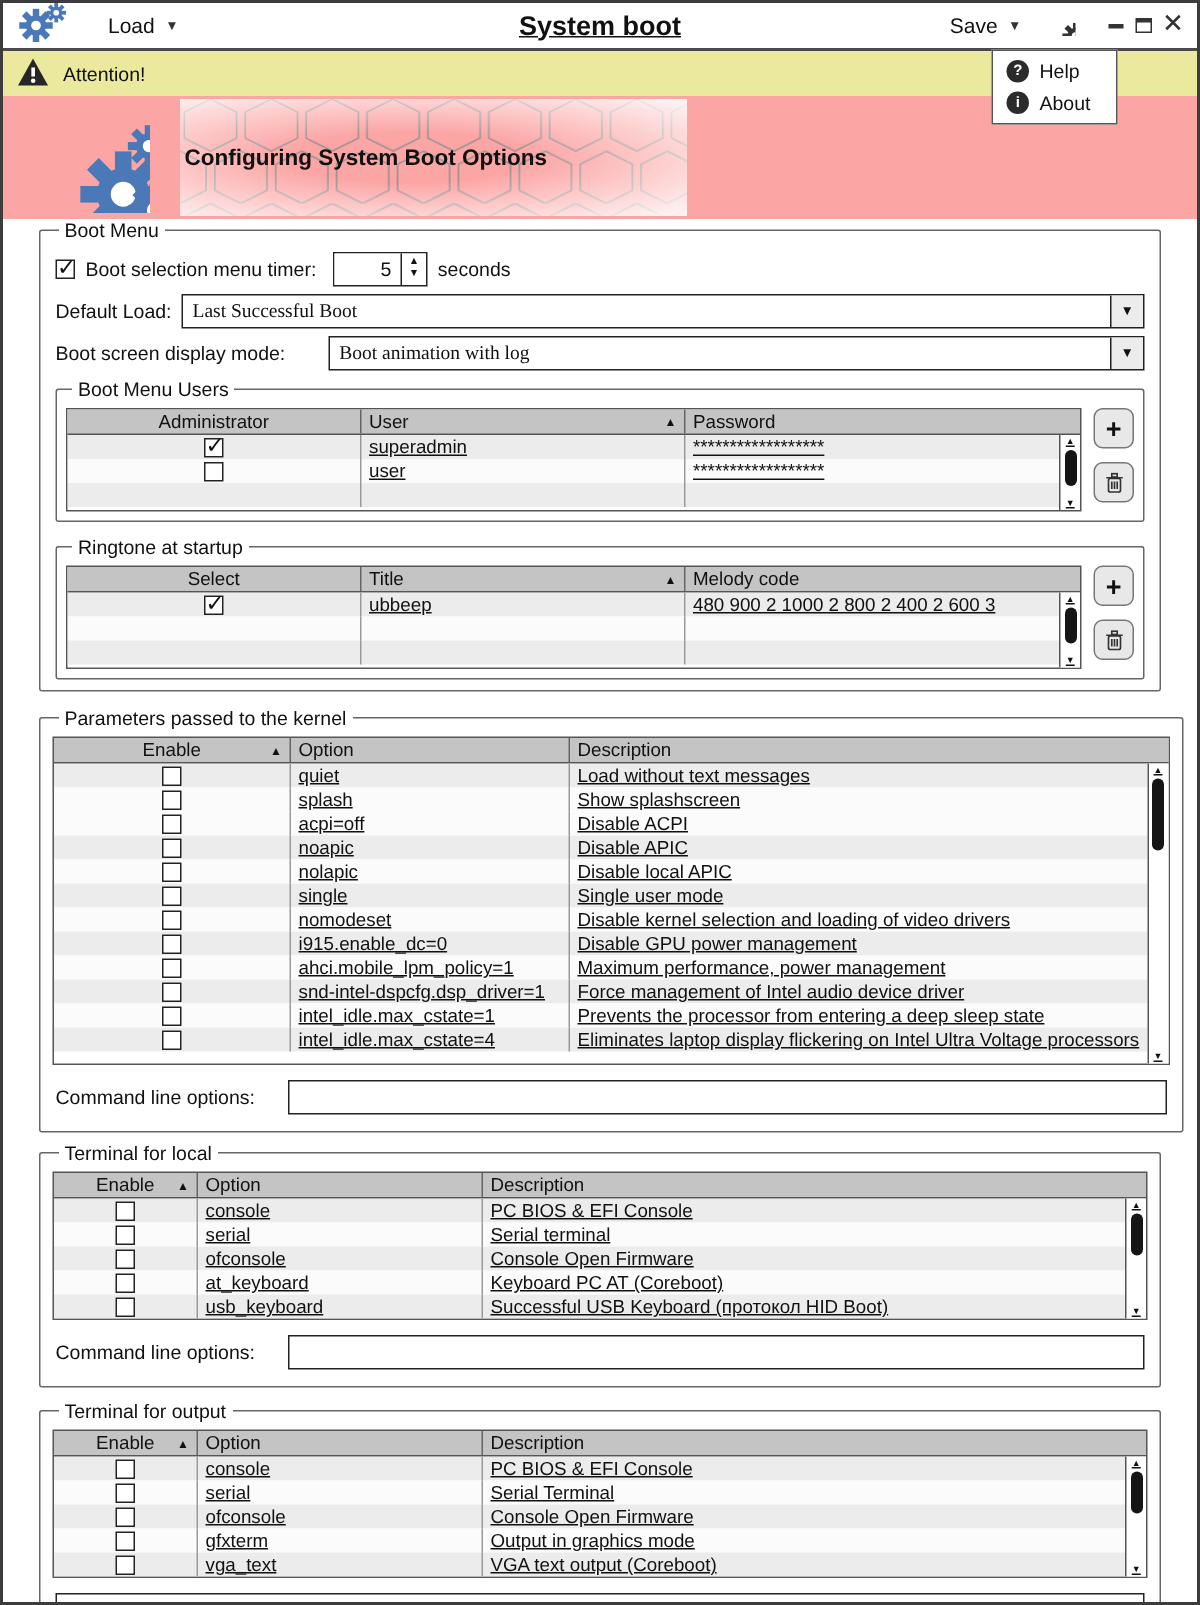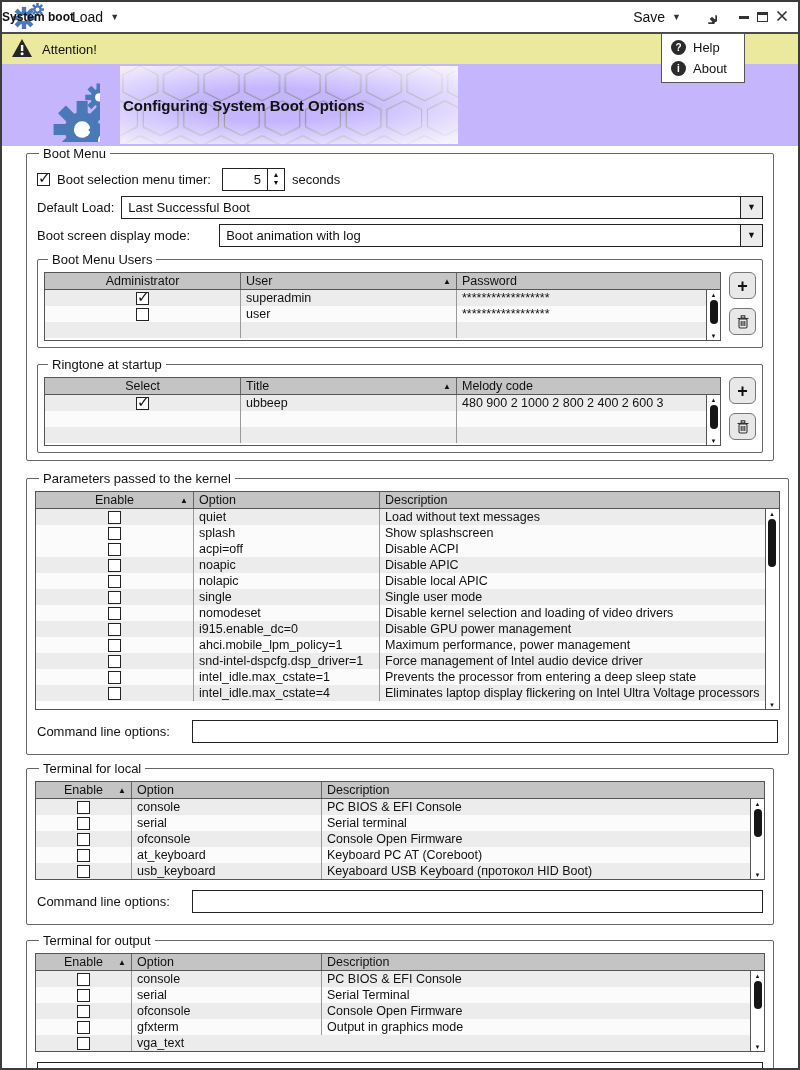--- a/index.html
+++ b/index.html
@@ -5,68 +5,68 @@
   html,body{margin:0;padding:0;background:#888;}
   *{box-sizing:border-box;}
   .window{
     width:800px;height:1070px;background:#fff;position:relative;
     border:2px solid #3c3c3c;overflow:hidden;
     font-family:"Liberation Sans","DejaVu Sans",sans-serif;color:#111;
   }
   
   .topbar{height:32px;border-bottom:2px solid #4a4a4a;display:flex;align-items:center;
     padding:0 10px;position:relative;background:#fff;}
-  .app-title{position:absolute;left:0;right:0;text-align:left;font-weight:bold;font-size:12px;pointer-events:none;}
+  .app-title{position:absolute;left:0;right:0;text-align:center;font-weight:bold;font-size:18px;pointer-events:none;text-decoration:underline;}
   .menu-btn{display:flex;align-items:center;gap:7px;font-size:14px;cursor:default;}
   .dd-arrow{font-size:9px;color:#333;}
   .tb-left{display:flex;align-items:center;gap:14px;}
   .tb-right{margin-left:auto;display:flex;align-items:center;gap:18px;z-index:2;}
   .win-controls{display:flex;align-items:center;gap:8px;margin-left:4px;}
   .min-icon{width:10px;height:3px;background:#333;}
   .max-icon{width:11px;height:10px;border:1.5px solid #333;border-top-width:3px;background:#fff;}
   svg.blue{color:#4b79b7;}
   svg.dark{color:#333;}
   
   .banner{height:30px;background:#ebe99d;display:flex;align-items:center;gap:9px;padding:0 9px;font-size:13px;}
   
   .dropdown{position:absolute;top:31px;left:659px;width:84px;background:#fff;border:1.5px solid #555;z-index:20;padding:3px 0;}
   .dd-item{display:flex;align-items:center;gap:7px;padding:3px 9px;font-size:13px;}
   .circle-icon{width:15px;height:15px;border-radius:50%;background:#2b2b2b;color:#fff;
     display:flex;align-items:center;justify-content:center;font-size:10px;font-weight:bold;flex:none;}
   
-  .hero{height:82px;position:relative;background:#c4b5fd;}
+  .hero{height:82px;position:relative;background:#fca5a5;}
   .hero-logo{position:absolute;left:22px;top:6px;}
   .hex-wrap{position:absolute;left:118px;top:2px;width:338px;height:78px;}
   .hex-fade{position:absolute;inset:0;background:radial-gradient(ellipse at 45% 50%, rgba(255,255,255,0) 30%, rgba(255,255,255,.85) 95%);}
   .hero-title{position:absolute;left:121px;top:0;height:82px;display:flex;align-items:center;
     font-weight:bold;font-size:15px;z-index:2;}
   
   fieldset{border:1.5px solid #666;border-radius:2px;margin:0 24px;padding:2px 8px 7px;background:#fff;}
   legend{font-size:13px;padding:0 4px;margin-left:4px;}
   fieldset.inner{margin:5px 2px 0;padding:2px 6px 6px;}
   .form-row{display:flex;align-items:center;gap:7px;margin:4px 2px;font-size:13px;height:24px;}
   .cb{width:13px;height:13px;border:1.6px solid #222;background:#fff;position:relative;flex:none;}
   .cb.checked::after{content:"\2713";position:absolute;left:0;top:-5px;font-size:15px;font-weight:bold;color:#111;}
   .spin{display:flex;border:1.6px solid #222;height:23px;margin-left:4px;}
   .spin .val{width:44px;padding:0 6px;display:flex;align-items:center;justify-content:flex-end;font-size:13px;background:#fff;}
   .spin .arrows{width:17px;border-left:1.6px solid #222;display:flex;flex-direction:column;align-items:center;justify-content:center;font-size:7px;line-height:8px;background:#fff;}
-  .combo{flex:1;display:flex;border:1.5px solid #222;height:23px;background:#fff;}
+  .combo{flex:1;display:flex;border:1.5px solid #222;height:23px;background:#fff;font-family:Liberation Serif, serif;}
   .combo .val{flex:1;padding:0 6px;font-size:13px;display:flex;align-items:center;overflow:hidden;white-space:nowrap;}
   .combo .btn{width:22px;background:#ececec;border-left:1.5px solid #222;display:flex;align-items:center;justify-content:center;font-size:9px;}
   input.cmd{flex:1;height:23px;border:1.6px solid #222;font-size:13px;padding:0 5px;font-family:inherit;background:#fff;}
   .cmd-label{width:148px;flex:none;}
   
   .tbl-wrap{display:flex;align-items:flex-start;margin-top:3px;}
   .tbl{border:1.2px solid #555;background:#fff;font-size:12.5px;flex:1;}
   .thead{display:flex;background:#c4c4c4;height:17px;border-bottom:1px solid #555;}
   .hcell{display:flex;align-items:center;padding:0 5px;border-right:1px solid #666;position:relative;}
   .hcell:last-child{border-right:none;flex:1;}
   .hcell.center{justify-content:center;}
   .sort{position:absolute;right:5px;font-size:8px;}
-  .tbody{display:flex;}
+  .tbody{display:flex;text-decoration:underline;}
   .rows{flex:1;overflow:hidden;}
   .trow{display:flex;height:16px;background:#fbfbfb;}
   .trow.odd{background:#ececec;}
   .tcell{padding:0 5px;border-right:1px solid #999;display:flex;align-items:center;overflow:hidden;white-space:nowrap;}
   .tcell:last-child{border-right:none;flex:1;}
   .tcell.center{justify-content:center;}
   .kern .c1{width:158px;flex:none;}.kern .c2{width:186px;flex:none;}
   .term .c1{width:96px;flex:none;}.term .c2{width:190px;flex:none;}
   .users .c1{width:196px;flex:none;}.users .c2{width:216px;flex:none;}
   
@@ -508,21 +508,21 @@
                 <span class="cb"></span>
               </div>
               <div class="tcell c2">at_keyboard</div>
               <div class="tcell">Keyboard PC AT (Coreboot)</div>
             </div>
             <div class="trow odd">
               <div class="tcell c1 center">
                 <span class="cb"></span>
               </div>
               <div class="tcell c2">usb_keyboard</div>
-              <div class="tcell">Keyaboard USB Keyboard (протокол HID Boot)</div>
+              <div class="tcell">Successful USB Keyboard (протокол HID Boot)</div>
             </div>
         </div>
         <div class="vscroll">
           <span class="sb-btn">▲</span>
           <span class="sb-track">
               <span class="sb-thumb" style="height:28px;"></span>
             </span>
           <span class="sb-btn">▼</span>
         </div>
       </div>
@@ -578,20 +578,21 @@
                 <span class="cb"></span>
               </div>
               <div class="tcell c2">gfxterm</div>
               <div class="tcell">Output in graphics mode</div>
             </div>
             <div class="trow odd">
               <div class="tcell c1 center">
                 <span class="cb"></span>
               </div>
               <div class="tcell c2">vga_text</div>
+              <div class="tcell">VGA text output (Coreboot)</div>
             </div>
         </div>
         <div class="vscroll">
           <span class="sb-btn">▲</span>
           <span class="sb-track">
               <span class="sb-thumb" style="height:28px;"></span>
             </span>
           <span class="sb-btn">▼</span>
         </div>
       </div>

